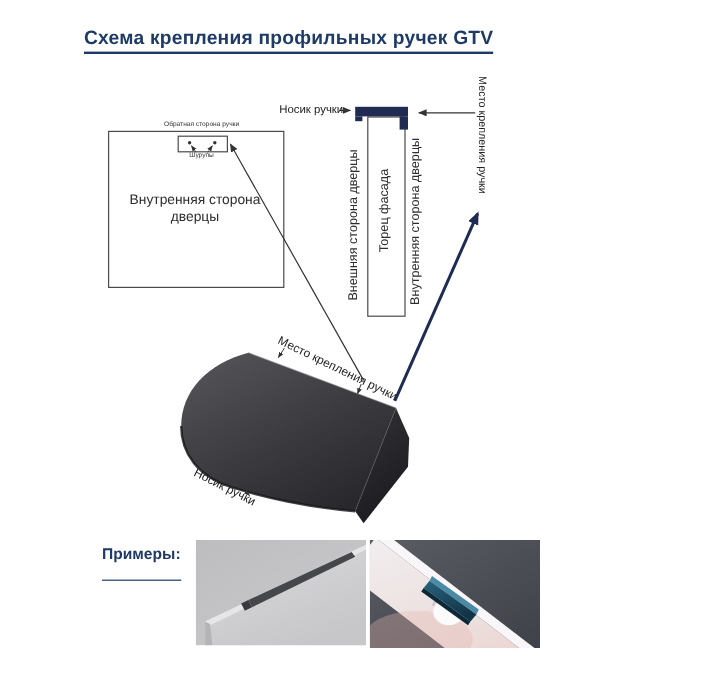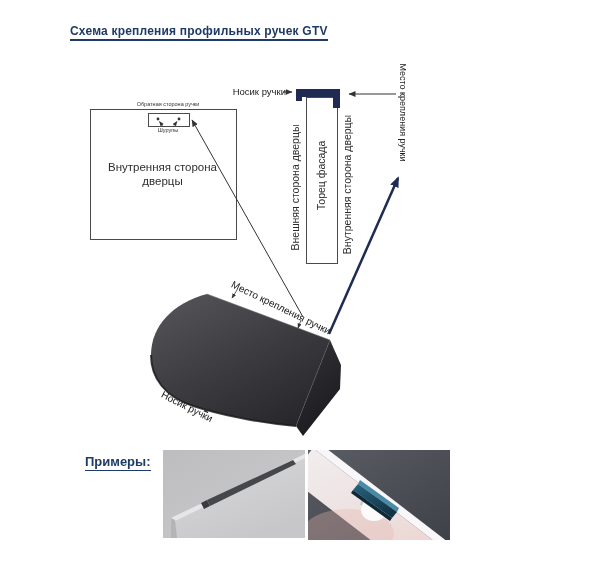--- a/index.html
+++ b/index.html
@@ -1,19 +1,19 @@
 <!DOCTYPE html>
 <html><head>
 <meta charset="utf-8">
 <style>
   html,body{margin:0;padding:0;background:#ffffff;}
   .canvas{position:relative;width:600px;height:578px;background:#ffffff;overflow:hidden;
           font-family:"Liberation Sans",sans-serif;color:#2e2e2e;}
   .abs{position:absolute;}
-  .title{left:70px;top:24px;font-size:12px;font-weight:bold;color:#1e3a66;
+  .title{left:70px;top:24px;font-size:16px;font-weight:bold;color:#1e3a66;
          border-bottom:2px solid #1e3a66;padding-bottom:1px;letter-spacing:.2px;white-space:nowrap;}
   .box{border:1px solid #4a4a4a;background:#fff;}
   .inner-box{left:90px;top:109px;width:145px;height:129px;}
   .back-rect{left:148px;top:113px;width:40px;height:12px;}
   .tiny{font-size:5.5px;color:#333;text-align:center;line-height:6px;white-space:nowrap;}
   .back-label{left:108px;top:101px;width:120px;}
   .screws-label{left:138px;top:127px;width:60px;}
   .center-text{left:95px;top:160px;width:135px;text-align:center;font-size:11.5px;
                line-height:14px;color:#2d2d2d;}
   .facade-rect{left:306px;top:97px;width:30px;height:165px;}
@@ -25,21 +25,21 @@
   .nose-top{left:230px;top:86px;width:56px;text-align:right;font-size:9.5px;color:#222;}
   .vlab{text-align:center;height:13px;line-height:13px;}
   .v-outer{left:220px;top:181px;width:150px;transform:rotate(-90deg);}
   .v-facade{left:276px;top:169px;width:90px;transform:rotate(-90deg);}
   .v-inner{left:267px;top:178px;width:160px;transform:rotate(-90deg);}
   .v-mount{left:350px;top:106px;width:104px;transform:rotate(90deg);font-size:9px;color:#222;}
   .photo-lbl{font-size:10px;color:#1b1b1b;text-align:center;}
   .ph-mount{left:226px;top:302px;width:110px;transform:rotate(26deg);}
   .ph-nose{left:152px;top:401px;width:70px;transform:rotate(27deg);}
   .examples{left:85px;top:454px;font-size:13px;font-weight:bold;color:#1e3a66;
-            border-bottom:1.5px solid #1e3a66;padding-bottom:1px;}
+            border-bottom:1.5px solid #1e3a66;padding-bottom:14px;}
   .photo{overflow:hidden;}
   svg{display:block;}
   .overlay{pointer-events:none;}
 </style>
 </head>
 <body>
 
 <div class="canvas">
 
   <div class="abs title">Схема крепления профильных ручек GTV</div>

